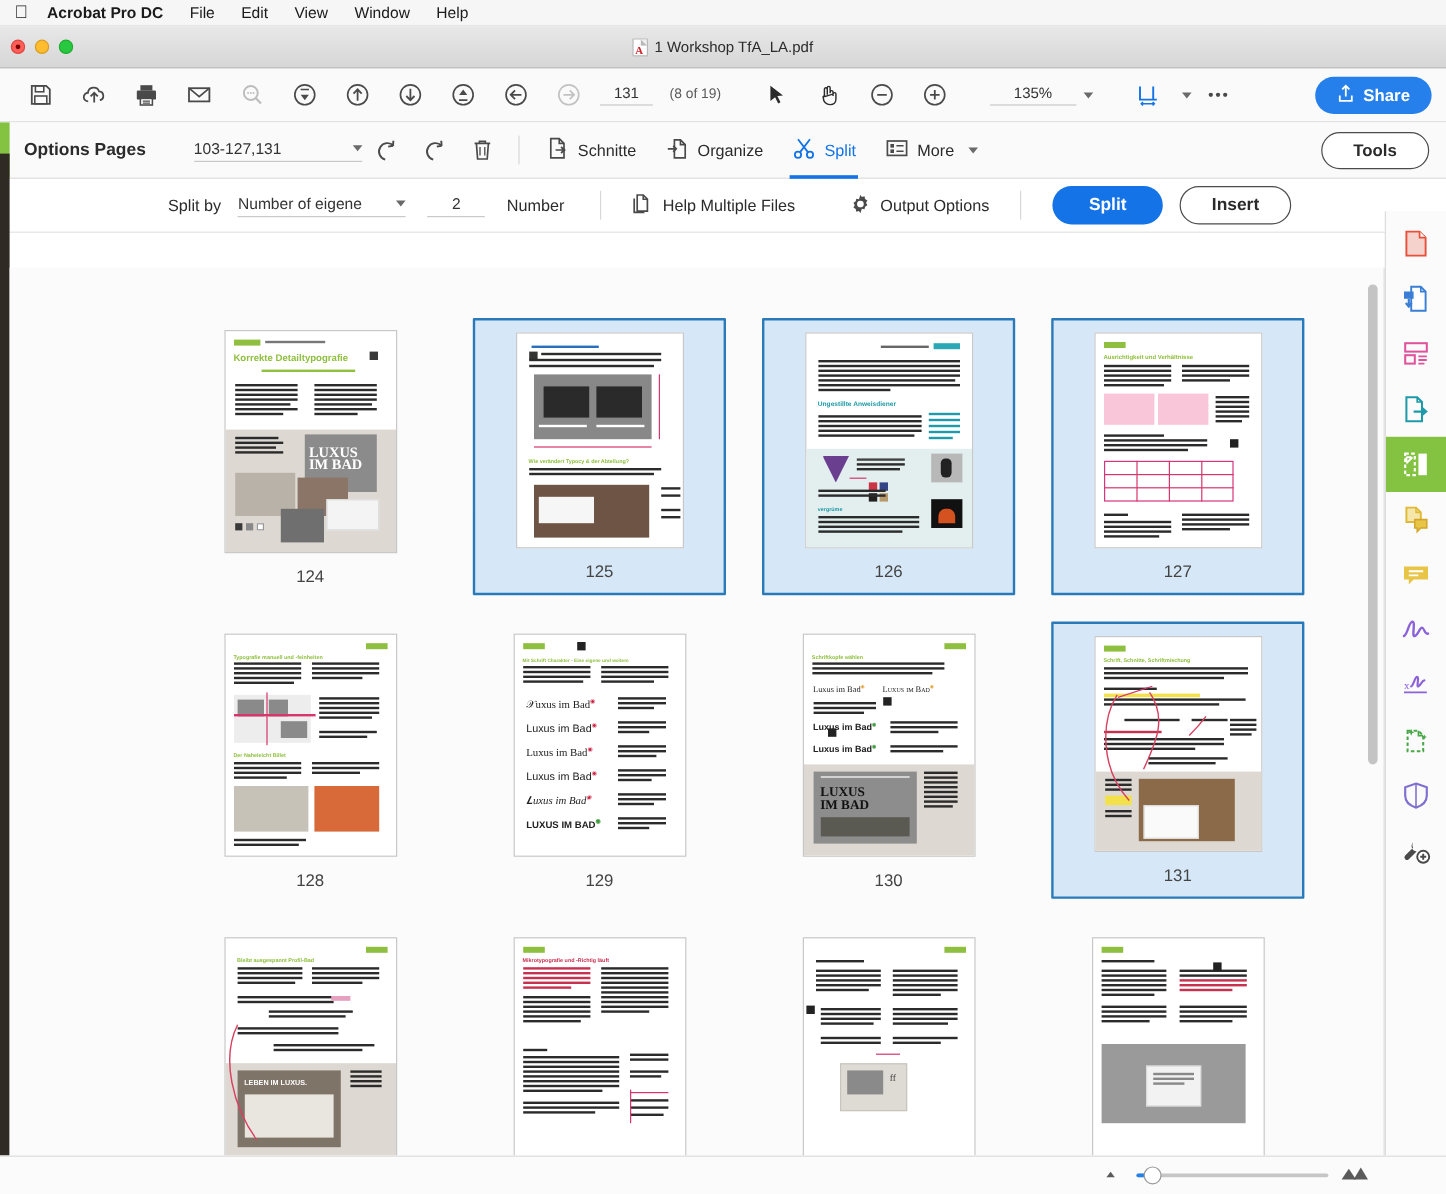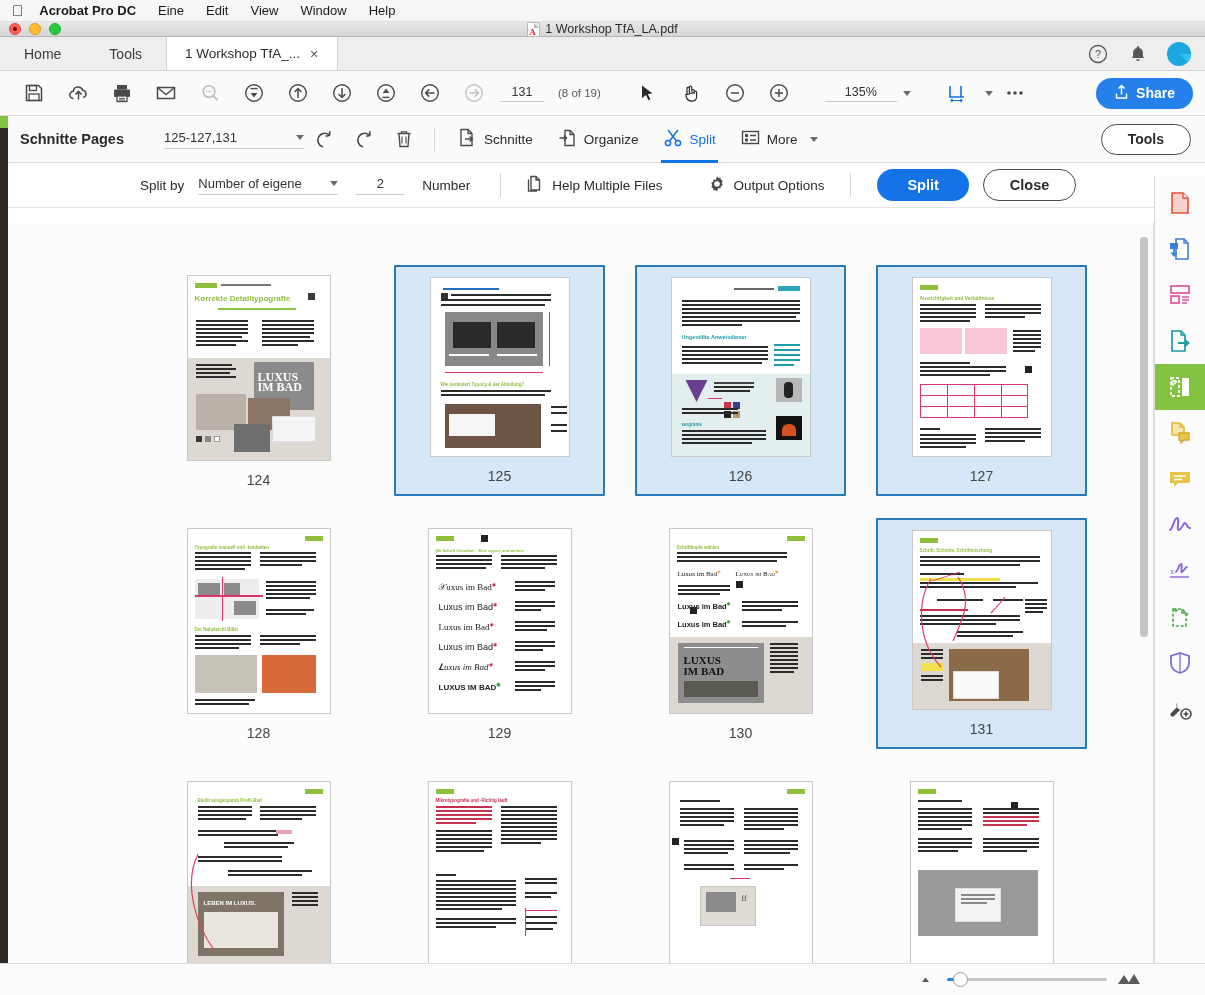--- a/index.html
+++ b/index.html
@@ -16,21 +16,21 @@
     display: flex; align-items: center; gap: 0;
     border-bottom: 1px solid #e0e0e0;
     padding-left: 12px;
   }
   .apple-logo { font-size: 15px; color: #1a1a1a; margin-right: 16px; line-height: 1; }
   .menu-app { font-size: 13px; font-weight: bold; color: #1a1a1a; margin-right: 22px; }
   .menu-item { font-size: 13px; color: #1a1a1a; margin-right: 22px; }
 
   
   .titlebar {
-    height: 15px;
+    height: 35px;
     background: linear-gradient(#e8e8e8, #d6d6d6);
     border-bottom: 1px solid #b4b4b4;
     position: relative; display: flex; align-items: center;
   }
   .traffic { display: flex; gap: 8px; padding-left: 9px; }
   .tl { width: 12px; height: 12px; border-radius: 50%; }
   .tl.red { background: #ff5f57; border: 1px solid #e0443e; }
   .tl.red::after { content:""; display:block; width:4px;height:4px;background:#7a0000;border-radius:50%;margin:3px auto;}
   .tl.yellow { background: #febc2e; border: 1px solid #d89d26; }
   .tl.green { background: #28c840; border: 1px solid #1dac2e; }
@@ -255,62 +255,39 @@
   }
 </style>
 </head>
 <body>
 
 <div id="app">
 
   <div class="menubar">
     <span class="apple-logo"></span>
     <span class="menu-app">Acrobat Pro DC</span>
-    <span class="menu-item">Eine</span>
+    <span class="menu-item">File</span>
     <span class="menu-item">Edit</span>
     <span class="menu-item">View</span>
     <span class="menu-item">Window</span>
     <span class="menu-item">Help</span>
   </div>
 
   <div class="titlebar">
     <div class="traffic">
       <span class="tl red"></span>
       <span class="tl yellow"></span>
       <span class="tl green"></span>
     </div>
     <div class="win-title">
       <span class="pdf-mini"></span>
       <span>1 Workshop TfA_LA.pdf</span>
     </div>
   </div>
 
-  <div class="tabstrip">
-    <div class="tab-home">Home</div>
-    <div class="tab-tools">Tools</div>
-    <div class="tab-doc">
-      <span>1 Workshop TfA_...</span>
-      <span class="tab-close">×</span>
-    </div>
-    <div class="tab-right">
-      <span class="ic-help">
-        <svg width="22" height="22" viewBox="0 0 22 22">
-            <circle cx="11" cy="11" r="8.5" fill="none" stroke="#555" stroke-width="1.3"></circle>
-            <text x="11" y="15" font-size="11" fill="#555" text-anchor="middle" font-family="Liberation Sans">?</text>
-          </svg>
-      </span>
-      <span class="ic-bell">
-        <svg width="22" height="22" viewBox="0 0 22 22">
-            <path d="M11 3.2a1.3 1.3 0 011.3 1.3v.5c2.2.55 3.6 2.4 3.6 4.8v3.5l1.3 1.8H4.8l1.3-1.8V9.8c0-2.4 1.4-4.25 3.6-4.8v-.5A1.3 1.3 0 0111 3.2z" fill="#555"></path>
-            <path d="M9.2 16.2h3.6a1.8 1.8 0 01-3.6 0z" fill="#555"></path>
-          </svg>
-      </span>
-      <span class="avatar"></span>
-    </div>
-  </div>
 
   <div class="toolbar">
     <span class="tb-btn">
       <svg width="22" height="22" viewBox="0 0 22 22">
           <path d="M3.5 3.5h12l3 3v12h-15z" fill="none" stroke="#4a4a4a" stroke-width="1.5"></path>
           <rect x="6.5" y="3.5" width="7" height="5" fill="none" stroke="#4a4a4a" stroke-width="1.3"></rect>
           <rect x="6" y="12" width="10" height="6.5" fill="none" stroke="#4a4a4a" stroke-width="1.3"></rect>
         </svg>
     </span>
     <span class="tb-btn">
@@ -432,23 +409,23 @@
             <path d="M7.5 1.5v9M4.5 4.5l3-3 3 3" fill="none" stroke="#fff" stroke-width="1.5"></path>
             <path d="M2.5 9.5v4.5h10V9.5" fill="none" stroke="#fff" stroke-width="1.5"></path>
           </svg>
       </span>
       <span>Share</span>
     </div>
   </div>
 
   <div class="organize-bar">
     <div class="green-accent"></div>
-    <span class="organize-title">Schnitte Pages</span>
+    <span class="organize-title">Options Pages</span>
     <span class="range-field">
-      <span>125-127,131</span>
+      <span>103-127,131</span>
       <span class="caret-sm"></span>
     </span>
     <span class="op-icon-btn">
       <svg width="24" height="24" viewBox="0 0 24 24">
           <path d="M6 8.5a7 7 0 117 11.5" fill="none" stroke="#4a4a4a" stroke-width="1.6" transform="scale(-1,1) translate(-24,0)"></path>
           <path d="M17.5 8.5l.3-4.2M17.5 8.5l-4 .7" fill="none" stroke="#4a4a4a" stroke-width="1.6"></path>
         </svg>
     </span>
     <span class="op-icon-btn">
       <svg width="24" height="24" viewBox="0 0 24 24">
@@ -535,21 +512,21 @@
       <span>
         <svg width="20" height="20" viewBox="0 0 20 20">
             <path d="M10 2.2l1.2 1.9 2.2-.5.5 2.2 1.9 1.2-1.1 2 1.1 2-1.9 1.2-.5 2.2-2.2-.5L10 17.8l-1.2-1.9-2.2.5-.5-2.2-1.9-1.2 1.1-2-1.1-2 1.9-1.2.5-2.2 2.2.5z" fill="#4a4a4a"></path>
             <circle cx="10" cy="10" r="2.8" fill="#fff"></circle>
           </svg>
       </span>
       <span>Output Options</span>
     </div>
     <span class="vsep" style="margin-left:12px"></span>
     <div class="btn-split" style="margin-left:16px">Split</div>
-    <div class="btn-cancel">Close</div>
+    <div class="btn-cancel">Insert</div>
   </div>
 
   <div class="left-edge"></div>
 
   <div class="content-wrap">
     <div class="thumbgrid">
 
       <div class="thumb-cell">
         <div class="page-card">
           <div class="grn" style="left:7px;top:7px;width:22px;height:5px"></div>

